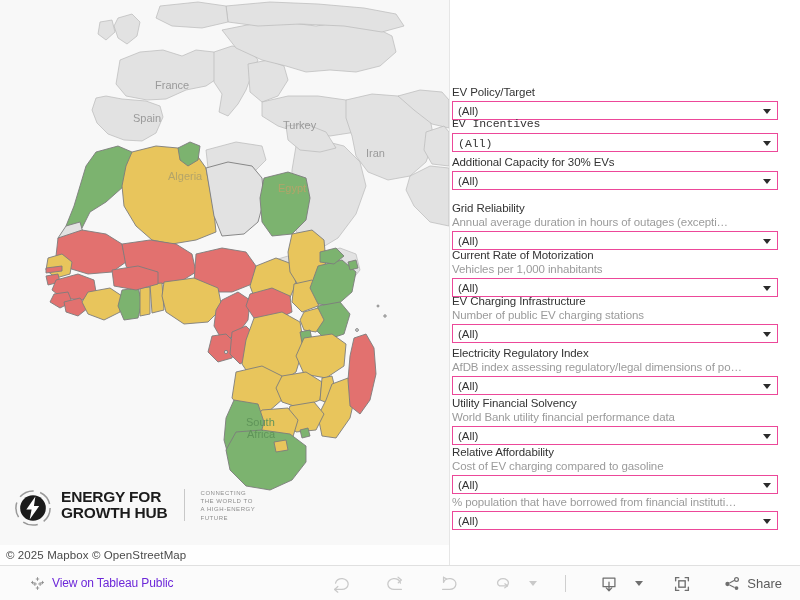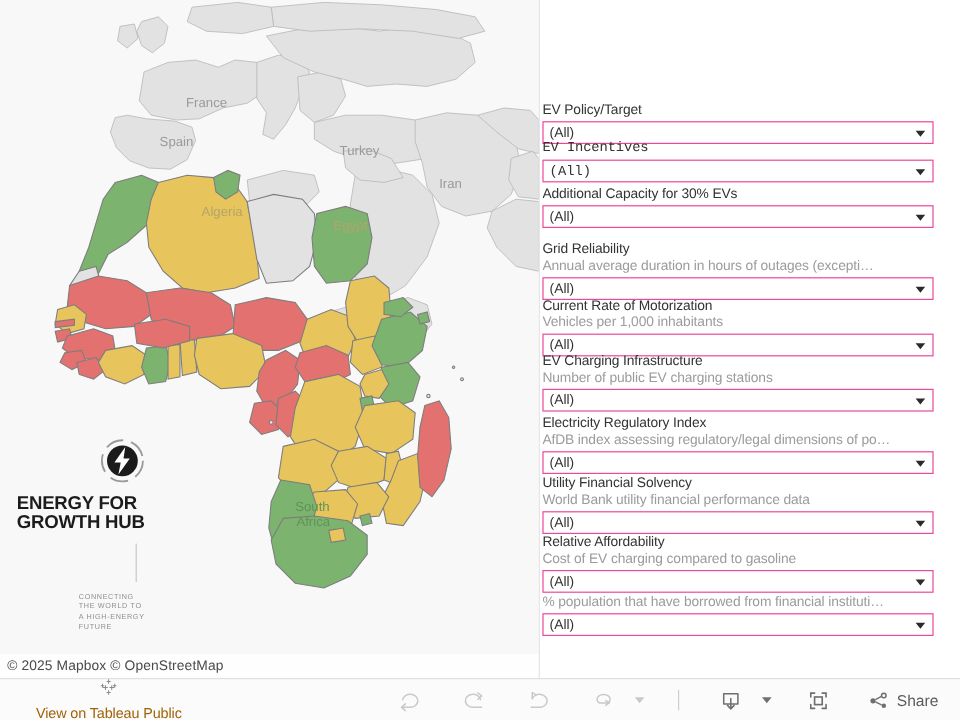--- a/index.html
+++ b/index.html
@@ -35,23 +35,22 @@
   #map-attribution {
     position:absolute; left:0; bottom:0; width:449px; height:20px;
     background:rgba(255,255,255,0.82);
     font-size:11.5px; color:#4a4a4a; line-height:20px; padding-left:6px;
     letter-spacing:0.1px;
   }
 
   
   #map-logo {
     position:absolute; left:14px; bottom:38px;
-    display:flex; align-items:flex-end; gap:9px;
+    display:flex; align-items:flex-start; gap:9px;
     background:rgba(255,255,255,0.0);
-    flex-direction:column;
   }
   .logo-mark { width:38px; height:38px; flex:0 0 38px; }
   .logo-words {
     font-family:"Liberation Sans", sans-serif;
     font-weight:bold; font-size:15.5px; line-height:16px;
     color:#1b1b1b; letter-spacing:-0.2px;
   }
   .logo-divider { width:1px; height:32px; background:#c8c8c8; margin:0 7px; }
   .logo-tag {
     font-family:"Liberation Sans", sans-serif;
@@ -95,23 +94,22 @@
   }
 
   
   #bottom-bar {
     position:absolute; left:0; bottom:0; width:800px; height:35px;
     background:#fbfbfb; border-top:1px solid #e0e0e0;
     display:flex; align-items:center;
   }
   #tableau-link {
     display:flex; align-items:center; gap:7px;
-    margin-left:30px; font-size:12px; color:#a16207;
+    margin-left:30px; font-size:12px; color:#6d28d9;
     letter-spacing:-0.1px;
-    flex-direction:column;
   }
   #toolbar {
     position:absolute; right:0; top:0; height:35px;
     display:flex; align-items:center; gap:16px; padding-right:10px;
   }
   .tb-btn {
     width:38px; height:35px; display:flex; align-items:center;
     justify-content:center; color:#c9c9c9;
   }
   .tb-btn.active { color:#6f6f6f; }

